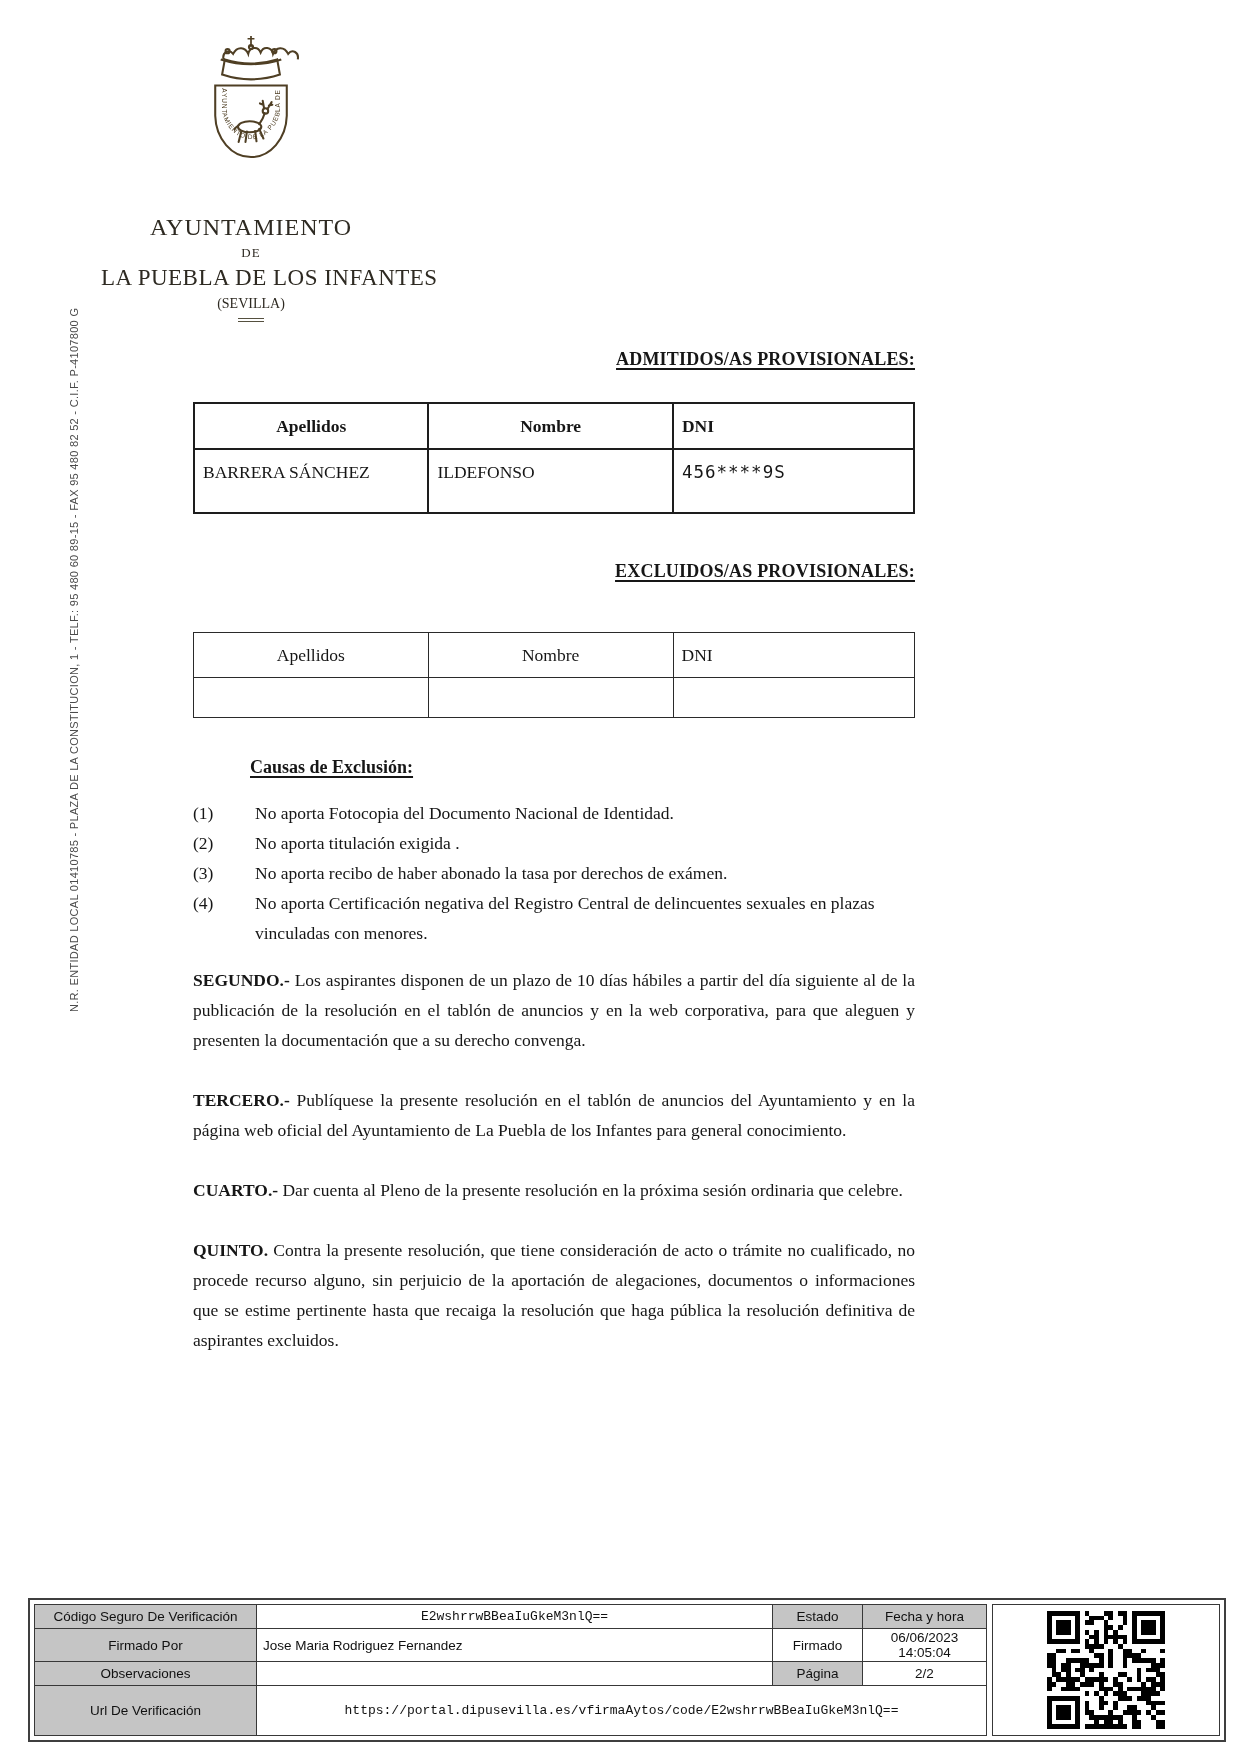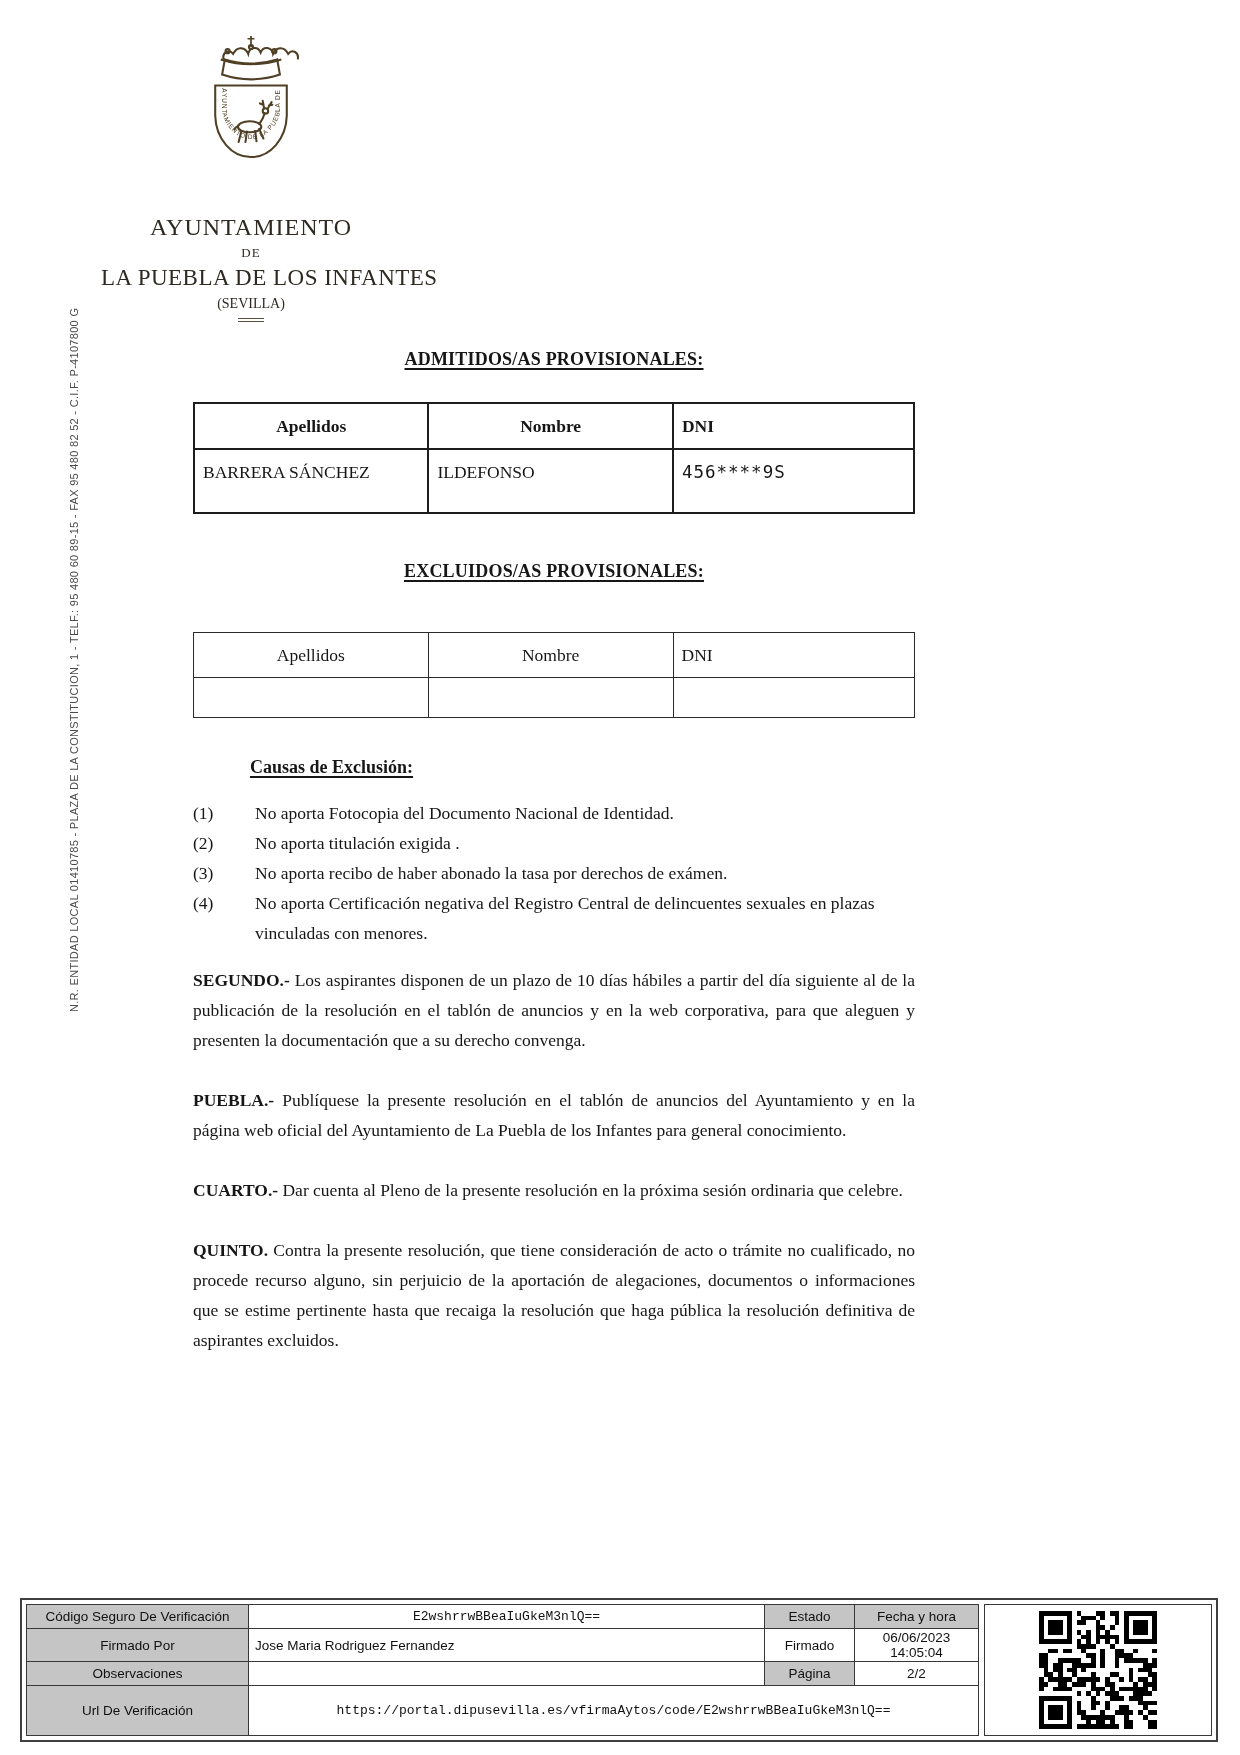--- a/index.html
+++ b/index.html
@@ -17,21 +17,21 @@
   
   .letterhead{position:absolute;left:101px;top:36px;width:300px;text-align:center;color:#2e2a22;}
   .crest-svg{display:block;margin:0 auto;}
   .org1{font-size:24px;letter-spacing:1px;margin-top:6px;}
   .org2{font-size:13px;letter-spacing:1px;margin-top:4px;}
   .org3{font-size:23px;letter-spacing:.5px;margin-top:4px;white-space:nowrap;}
   .org4{font-size:14px;margin-top:5px;}
   .head-rule{width:26px;margin:6px auto 0;border-top:1.5px solid #55503f;border-bottom:1.5px solid #55503f;height:2px;}
   
   .doc{position:absolute;left:193px;top:330px;width:722px;font-size:17.5px;line-height:30px;}
-  .sec-title{text-align:center;font-weight:bold;font-size:18px;letter-spacing:.2px;
+  .sec-title{text-align:right;font-weight:bold;font-size:18px;letter-spacing:.2px;
     text-decoration:underline;text-decoration-thickness:2px;text-underline-offset:3px;margin:14px 0 0;}
   table.roster{border-collapse:collapse;width:100%;margin-top:28px;table-layout:fixed;}
   table.roster td,table.roster th{border:2px solid #1d1d1d;padding:7px 8px;vertical-align:top;font-size:17.5px;}
   table.roster.thin td,table.roster.thin th{border-width:1px;border-color:#2a2a2a;}
   .col-ape{width:32.5%;} .col-nom{width:34%;} .col-dni{width:33.5%;}
   th.hdr{font-weight:bold;text-align:center;}
   th.hdr-plain{font-weight:normal;text-align:center;}
   th.right,td.right{text-align:left;}
   td.tall{height:48px;}
   td.short{height:25px;}
@@ -42,21 +42,21 @@
   .cause{display:grid;grid-template-columns:62px 1fr;}
   .cause .num{}
   .para{margin-top:17px;text-align:justify;}
   .para .lead{font-weight:bold;}
   .closing{margin-left:55px;text-align:center;}
   .closing-place{margin-top:26px;}
   .closing-role{margin-top:21px;}
   .closing-sig{margin-top:21px;}
   
   .vfooter{
-    position:absolute;left:20px;top:1598px;width:1198px;height:144px;
+    position:absolute;left:28px;top:1598px;width:1198px;height:144px;
     border:2px solid #3f3f3f;box-sizing:border-box;padding:4px;display:flex;gap:5px;
     font-family:"Liberation Sans","DejaVu Sans",sans-serif;font-size:13.5px;color:#111;
   }
   table.vtab{border-collapse:collapse;flex:1;table-layout:fixed;height:100%;}
   table.vtab td{border:1px solid #383838;padding:0 6px;height:22px;vertical-align:middle;}
   td.vlabel{background:#c5c5c5;text-align:center;}
   td.vmono{font-family:"Liberation Mono","DejaVu Sans Mono",monospace;font-size:13px;text-align:center;}
   td.vplain{text-align:left;}
   td.vcenter{text-align:center;}
   .qr-box{width:228px;border:1px solid #383838;display:flex;align-items:center;justify-content:center;box-sizing:border-box;}
@@ -158,21 +158,21 @@
         <span>No aporta recibo de haber abonado la tasa por derechos de exámen.</span>
       </div>
       <div class="cause">
         <span class="num">(4)</span>
         <span>No aporta Certificación negativa del Registro Central de delincuentes sexuales en plazas vinculadas con menores.</span>
       </div>
     </div>
 
     <p class="para"><span class="lead">SEGUNDO.-</span><span> Los aspirantes disponen de un plazo de 10 días hábiles a partir del día siguiente al de la publicación de la resolución en el tablón de anuncios y en la web corporativa, para que aleguen y presenten la documentación que a su derecho convenga.</span></p>
 
-    <p class="para" style="margin-top:30px;"><span class="lead">PUEBLA.-</span><span> Publíquese la presente resolución en el tablón de anuncios del Ayuntamiento y en la página web oficial del Ayuntamiento de La Puebla de los Infantes para general conocimiento.</span></p>
+    <p class="para" style="margin-top:30px;"><span class="lead">TERCERO.-</span><span> Publíquese la presente resolución en el tablón de anuncios del Ayuntamiento y en la página web oficial del Ayuntamiento de La Puebla de los Infantes para general conocimiento.</span></p>
 
     <p class="para" style="margin-top:30px;"><span class="lead">CUARTO.-</span><span> Dar cuenta al Pleno de la presente resolución en la próxima sesión ordinaria que celebre.</span></p>
 
     <p class="para" style="margin-top:30px;"><span class="lead">QUINTO.</span><span> Contra la presente resolución, que tiene consideración de acto o trámite no cualificado, no procede recurso alguno, sin perjuicio de la aportación de alegaciones, documentos o informaciones que se estime pertinente hasta que recaiga la resolución que haga pública la resolución definitiva de aspirantes excluidos.</span></p>
 
   </div>
 
   <div class="vfooter">
     <table class="vtab">
       <colgroup>

